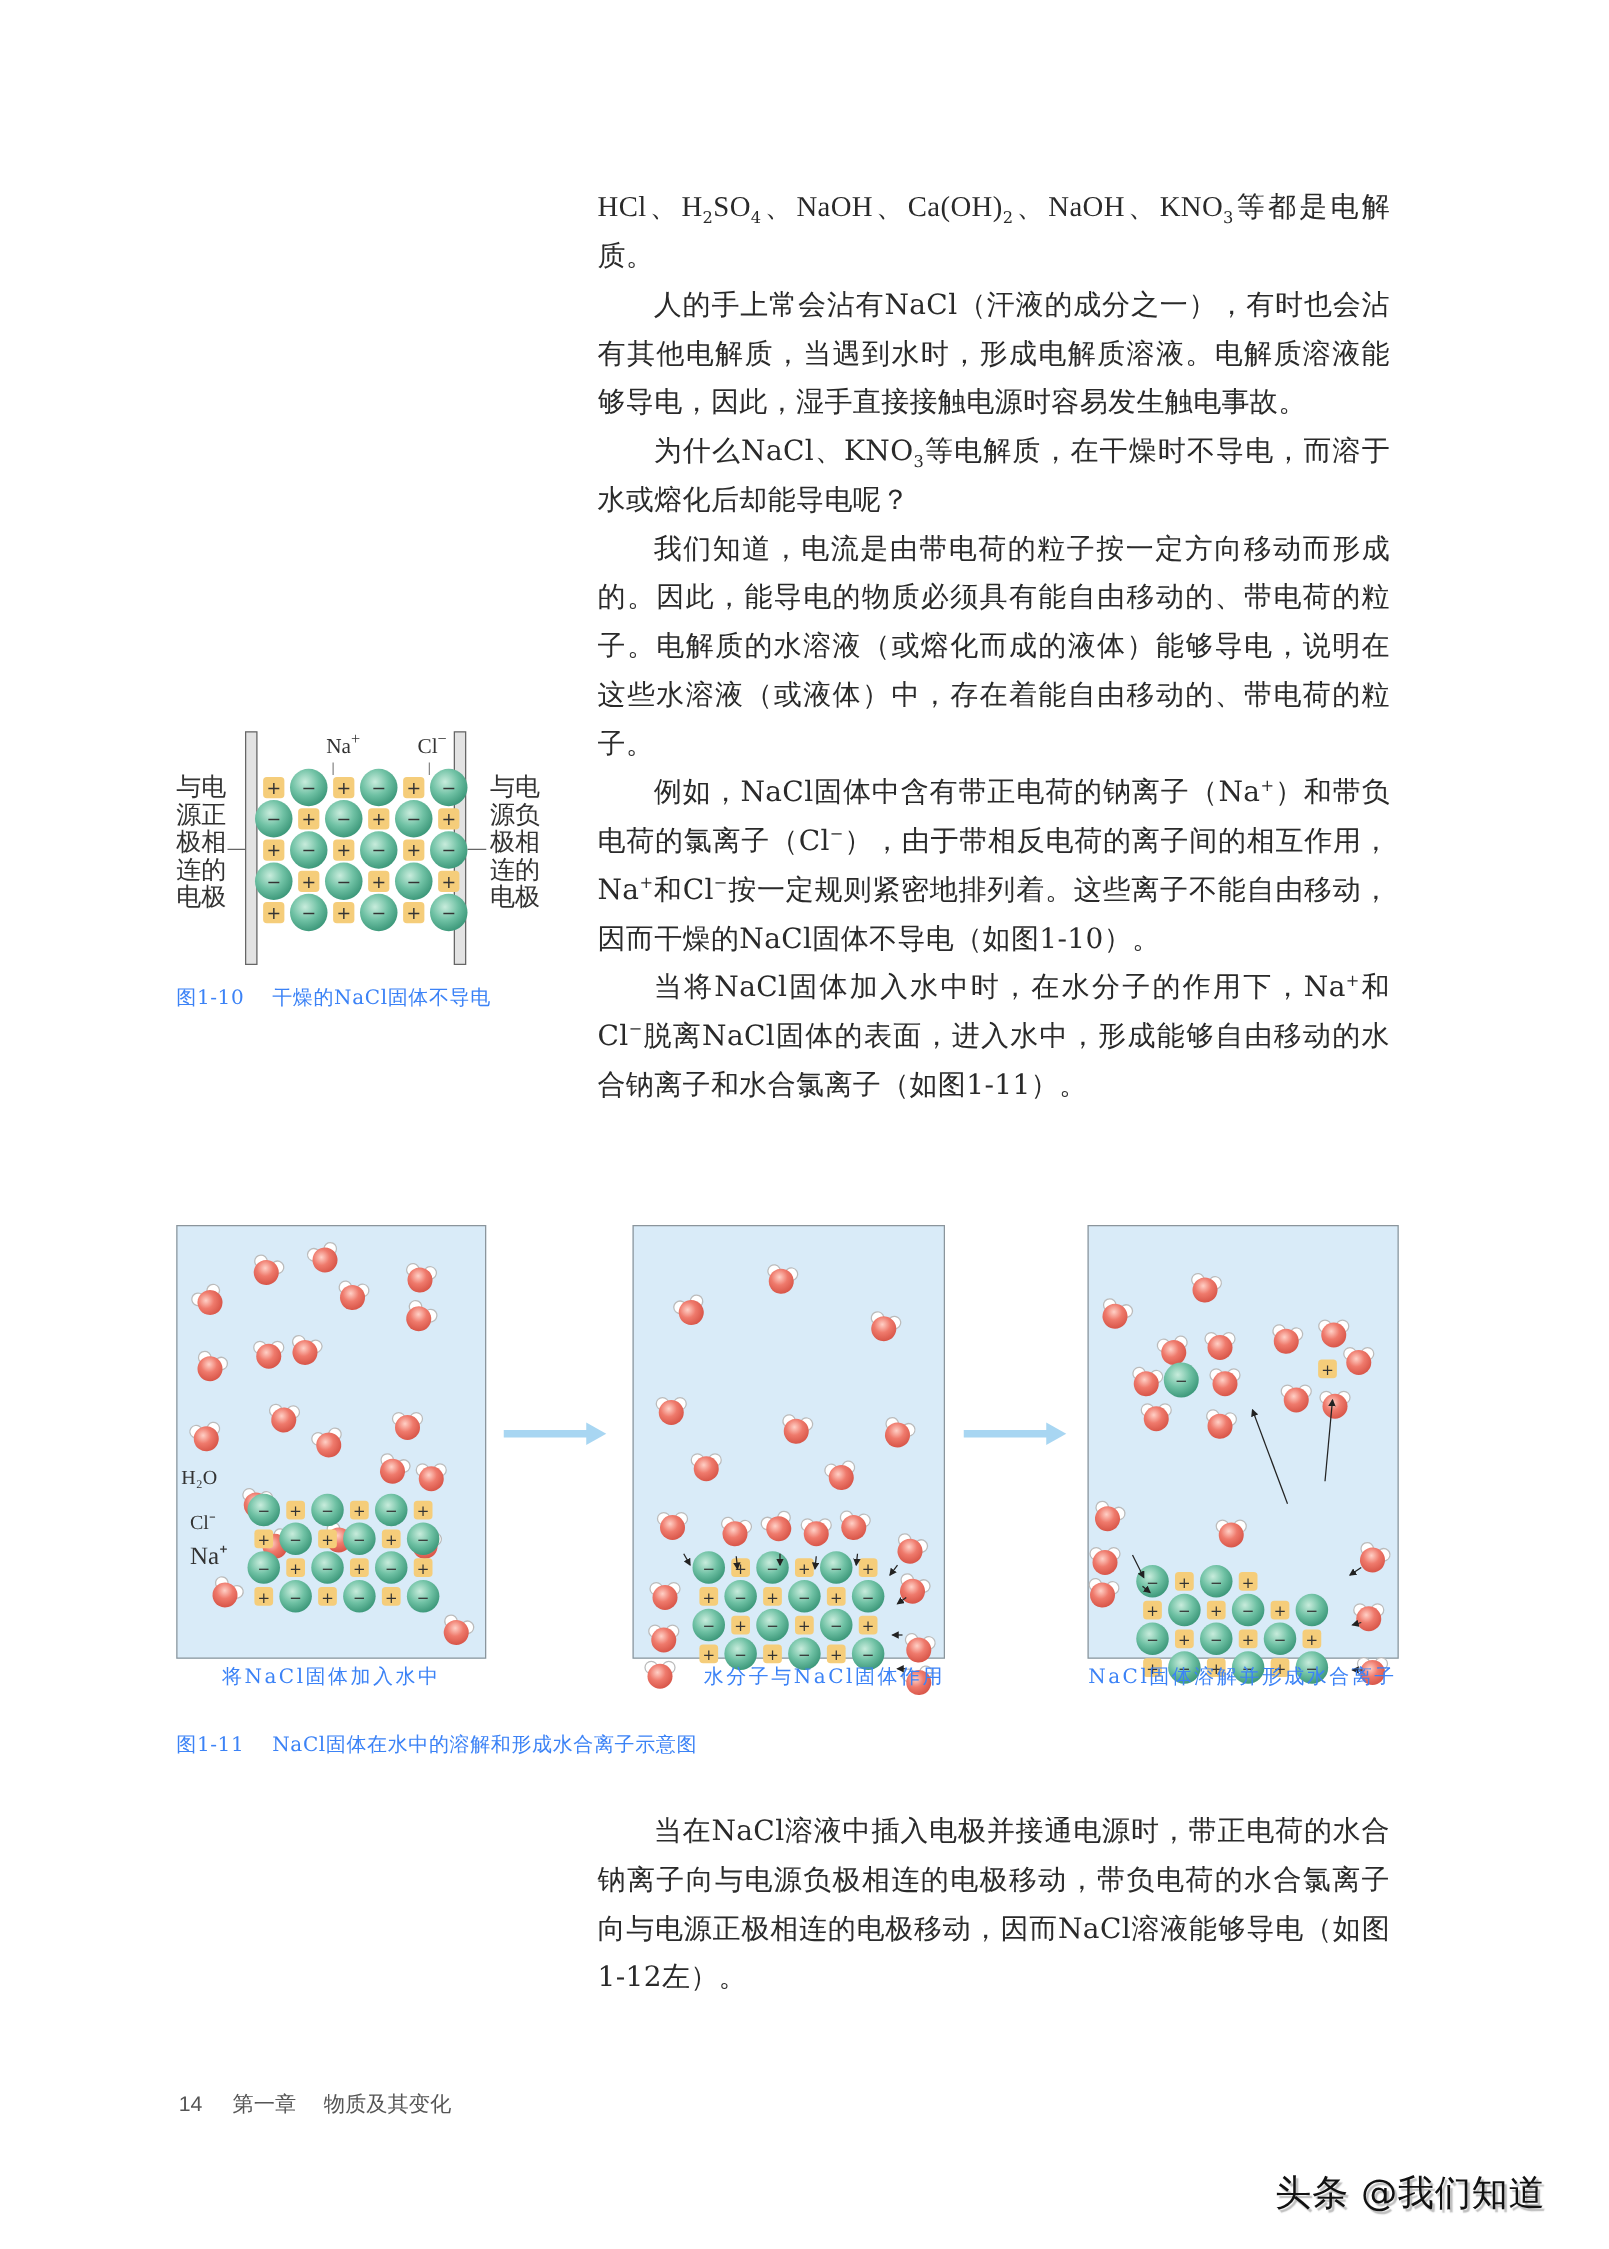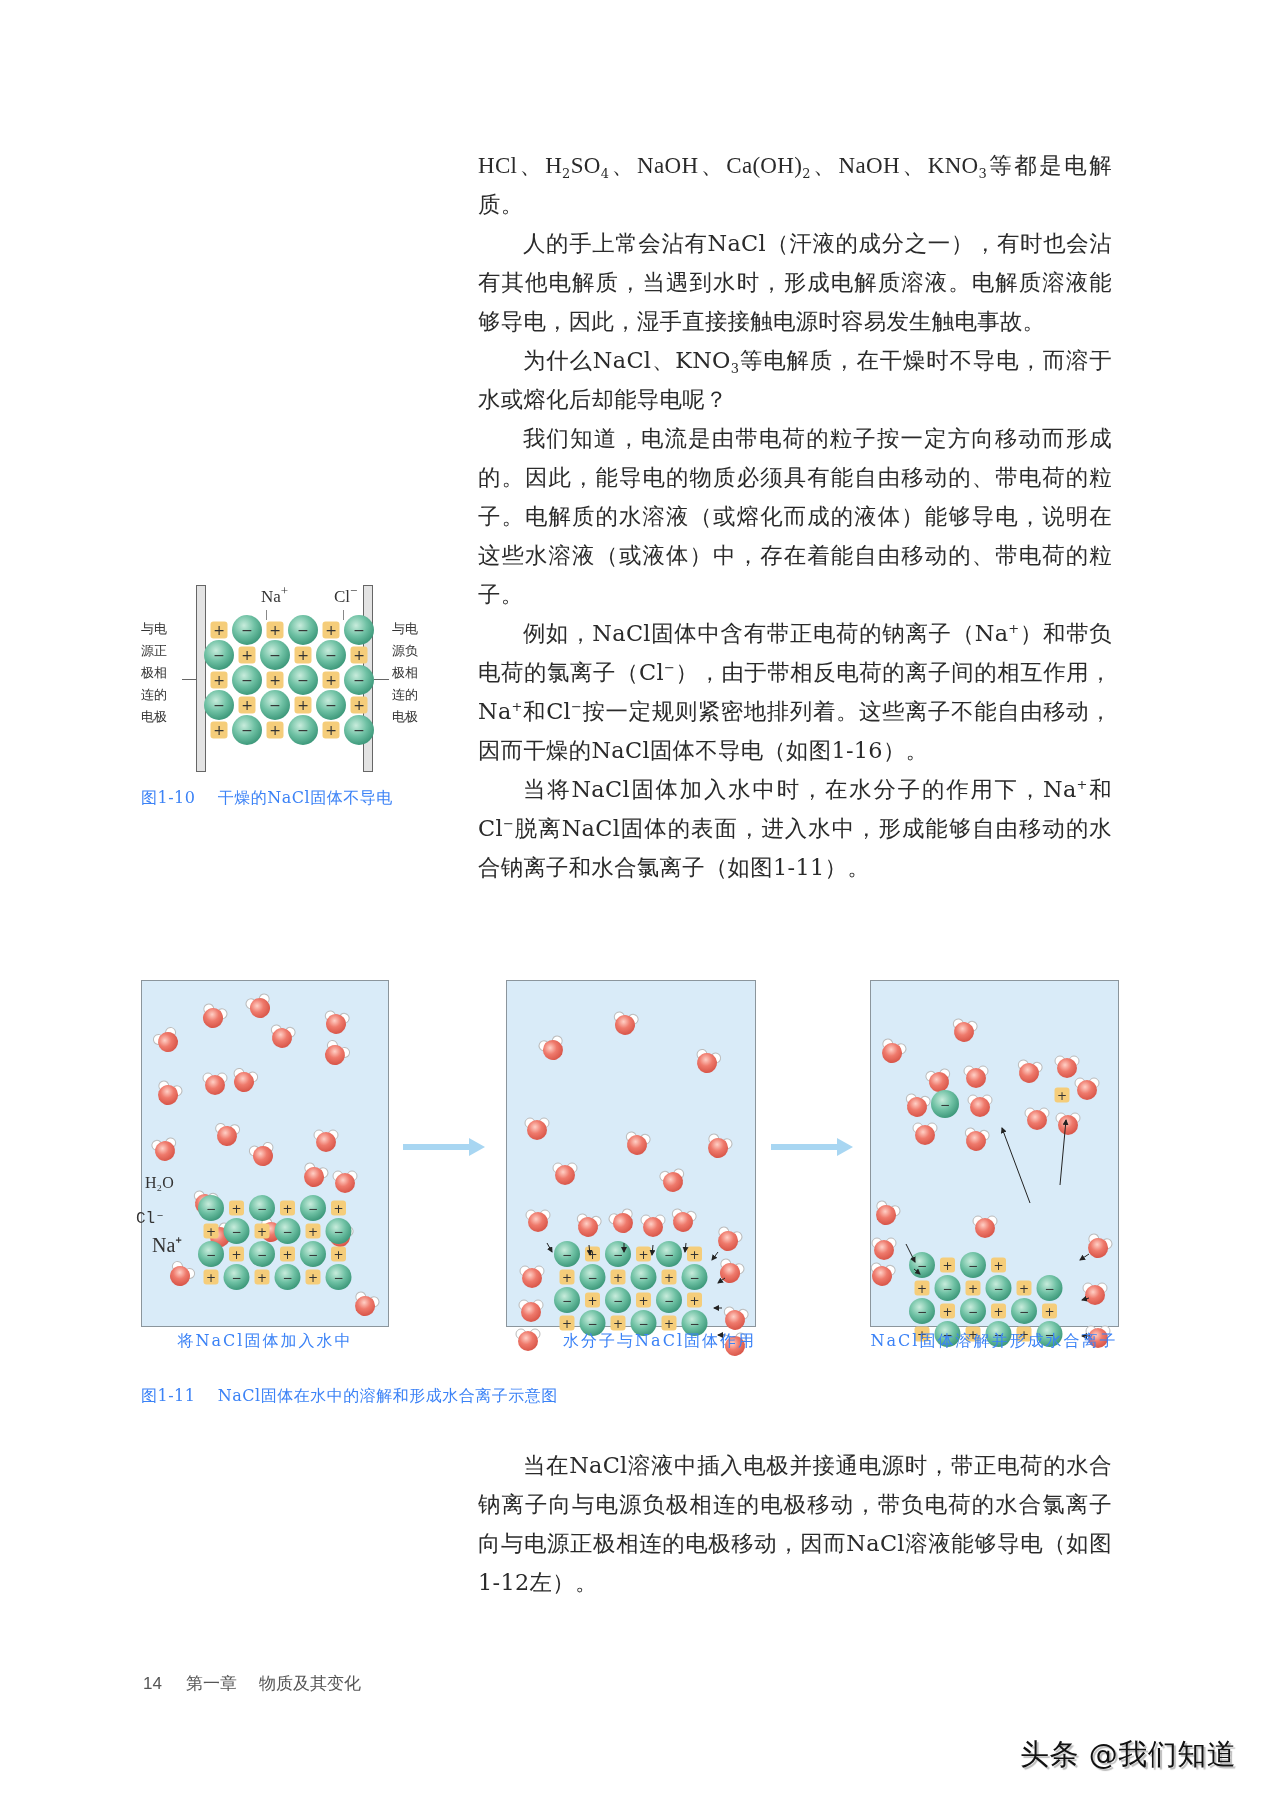--- a/index.html
+++ b/index.html
@@ -2,39 +2,39 @@
 <html><head>
 <meta charset="utf-8">
 <style>
   html,body{margin:0;padding:0;background:#ffffff;}
   body{width:1287px;height:1799px;position:relative;overflow:hidden;font-family:"DejaVu Serif","Liberation Serif",serif;color:#2a2a2a;}
   .para{position:absolute;left:478px;width:634px;font-size:22.4px;line-height:39px;letter-spacing:0.3px;text-align:justify;}
   .para p{margin:0;}
   .para p.ind{text-indent:45px;}
   .lat{font-family:"Liberation Serif",serif;font-size:23px;}
   sub,sup{font-size:13px;line-height:0;}
-  .fig-label{position:absolute;font-size:13px;line-height:22px;color:#333;}
+  .fig-label{position:absolute;font-size:20px;line-height:22px;color:#333;}
   .cap{position:absolute;font-size:16px;color:#3b82f6;letter-spacing:0.5px;}
   .electrode{position:absolute;width:8px;background:#e3e3e3;border:1.5px solid #666;}
   .panel{position:absolute;background:#d9ebf8;border:1.5px solid #8b959c;}
   .footer{position:absolute;left:143px;top:1672px;font-size:17px;color:#555;}
   .footer .pg{font-family:"Liberation Sans",sans-serif;margin-right:24px;}
   .footer .ch{margin-right:22px;}
   .watermark{position:absolute;left:1020px;top:1735px;font-family:"DejaVu Sans",sans-serif;font-size:29px;color:#111;text-shadow:2px 2px 1px #bbb;letter-spacing:0.5px;}
   svg{position:absolute;overflow:visible;}
 </style>
 </head>
 <body>
 
 <div class="para" style="top:146px;">
   <p><span class="lat">HCl、H</span><sub>2</sub><span class="lat">SO</span><sub>4</sub><span class="lat">、NaOH、Ca(OH)</span><sub>2</sub><span class="lat">、NaOH、KNO</span><sub>3</sub><span>等都是电解质。</span></p>
   <p class="ind">人的手上常会沾有NaCl（汗液的成分之一），有时也会沾有其他电解质，当遇到水时，形成电解质溶液。电解质溶液能够导电，因此，湿手直接接触电源时容易发生触电事故。</p>
   <p class="ind"><span>为什么NaCl、KNO</span><sub>3</sub><span>等电解质，在干燥时不导电，而溶于水或熔化后却能导电呢？</span></p>
   <p class="ind">我们知道，电流是由带电荷的粒子按一定方向移动而形成的。因此，能导电的物质必须具有能自由移动的、带电荷的粒子。电解质的水溶液（或熔化而成的液体）能够导电，说明在这些水溶液（或液体）中，存在着能自由移动的、带电荷的粒子。</p>
-  <p class="ind"><span>例如，NaCl固体中含有带正电荷的钠离子（Na</span><sup>+</sup><span>）和带负电荷的氯离子（Cl</span><sup>−</sup><span>），由于带相反电荷的离子间的相互作用，Na</span><sup>+</sup><span>和Cl</span><sup>−</sup><span>按一定规则紧密地排列着。这些离子不能自由移动，因而干燥的NaCl固体不导电（如图1-16）。</span></p>
+  <p class="ind"><span>例如，NaCl固体中含有带正电荷的钠离子（Na</span><sup>+</sup><span>）和带负电荷的氯离子（Cl</span><sup>−</sup><span>），由于带相反电荷的离子间的相互作用，Na</span><sup>+</sup><span>和Cl</span><sup>−</sup><span>按一定规则紧密地排列着。这些离子不能自由移动，因而干燥的NaCl固体不导电（如图1-10）。</span></p>
   <p class="ind"><span>当将NaCl固体加入水中时，在水分子的作用下，Na</span><sup>+</sup><span>和Cl</span><sup>−</sup><span>脱离NaCl固体的表面，进入水中，形成能够自由移动的水合钠离子和水合氯离子（如图1-11）。</span></p>
 </div>
 
 <div>
   <div class="fig-label" style="left:141px;top:618px;width:40px;">
     <div>与电</div>
       <div>源正</div>
       <div>极相</div>
       <div>连的</div>
       <div>电极</div>
@@ -630,21 +630,21 @@
         <line x1="914" y1="309" x2="920" y2="314" stroke="#222" stroke-width="1" marker-end="url(#ah)"></line>
         <line x1="1060" y1="225" x2="1066" y2="160" stroke="#222" stroke-width="1" marker-end="url(#ah)"></line>
         <line x1="1030" y1="243" x2="1002" y2="168" stroke="#222" stroke-width="1" marker-end="url(#ah)"></line>
         <line x1="1089" y1="294" x2="1080" y2="300" stroke="#222" stroke-width="1" marker-end="url(#ah)"></line>
         <line x1="1089" y1="338" x2="1082" y2="340" stroke="#222" stroke-width="1" marker-end="url(#ah)"></line>
         <line x1="1090" y1="376" x2="1082" y2="376" stroke="#222" stroke-width="1" marker-end="url(#ah)"></line>
       </g>
   </svg>
 
   <div class="fig-label lat" style="left:145px;top:1172px;font-size:16px;">H₂O</div>
-  <div class="fig-label lat" style="left:136px;top:1208px;font-size:16px;font-family:Liberation Mono, monospace;">Cl⁻</div>
+  <div class="fig-label lat" style="left:152px;top:1208px;font-size:16px;">Cl⁻</div>
   <div class="fig-label lat" style="left:152px;top:1234px;font-size:20px;">Na⁺</div>
 
   <div class="cap" style="left:141px;width:248px;text-align:center;top:1331px;letter-spacing:2px;">将NaCl固体加入水中</div>
   <div class="cap" style="left:506px;width:250px;text-align:right;top:1331px;letter-spacing:2px;">水分子与NaCl固体作用</div>
   <div class="cap" style="left:860px;width:268px;text-align:center;top:1331px;letter-spacing:2px;">NaCl固体溶解并形成水合离子</div>
 
   <div class="cap" style="left:141px;top:1386px;">
     <span>图1-11</span>&nbsp;&nbsp;&nbsp;&nbsp;<span>NaCl固体在水中的溶解和形成水合离子示意图</span>
   </div>
 </div>

